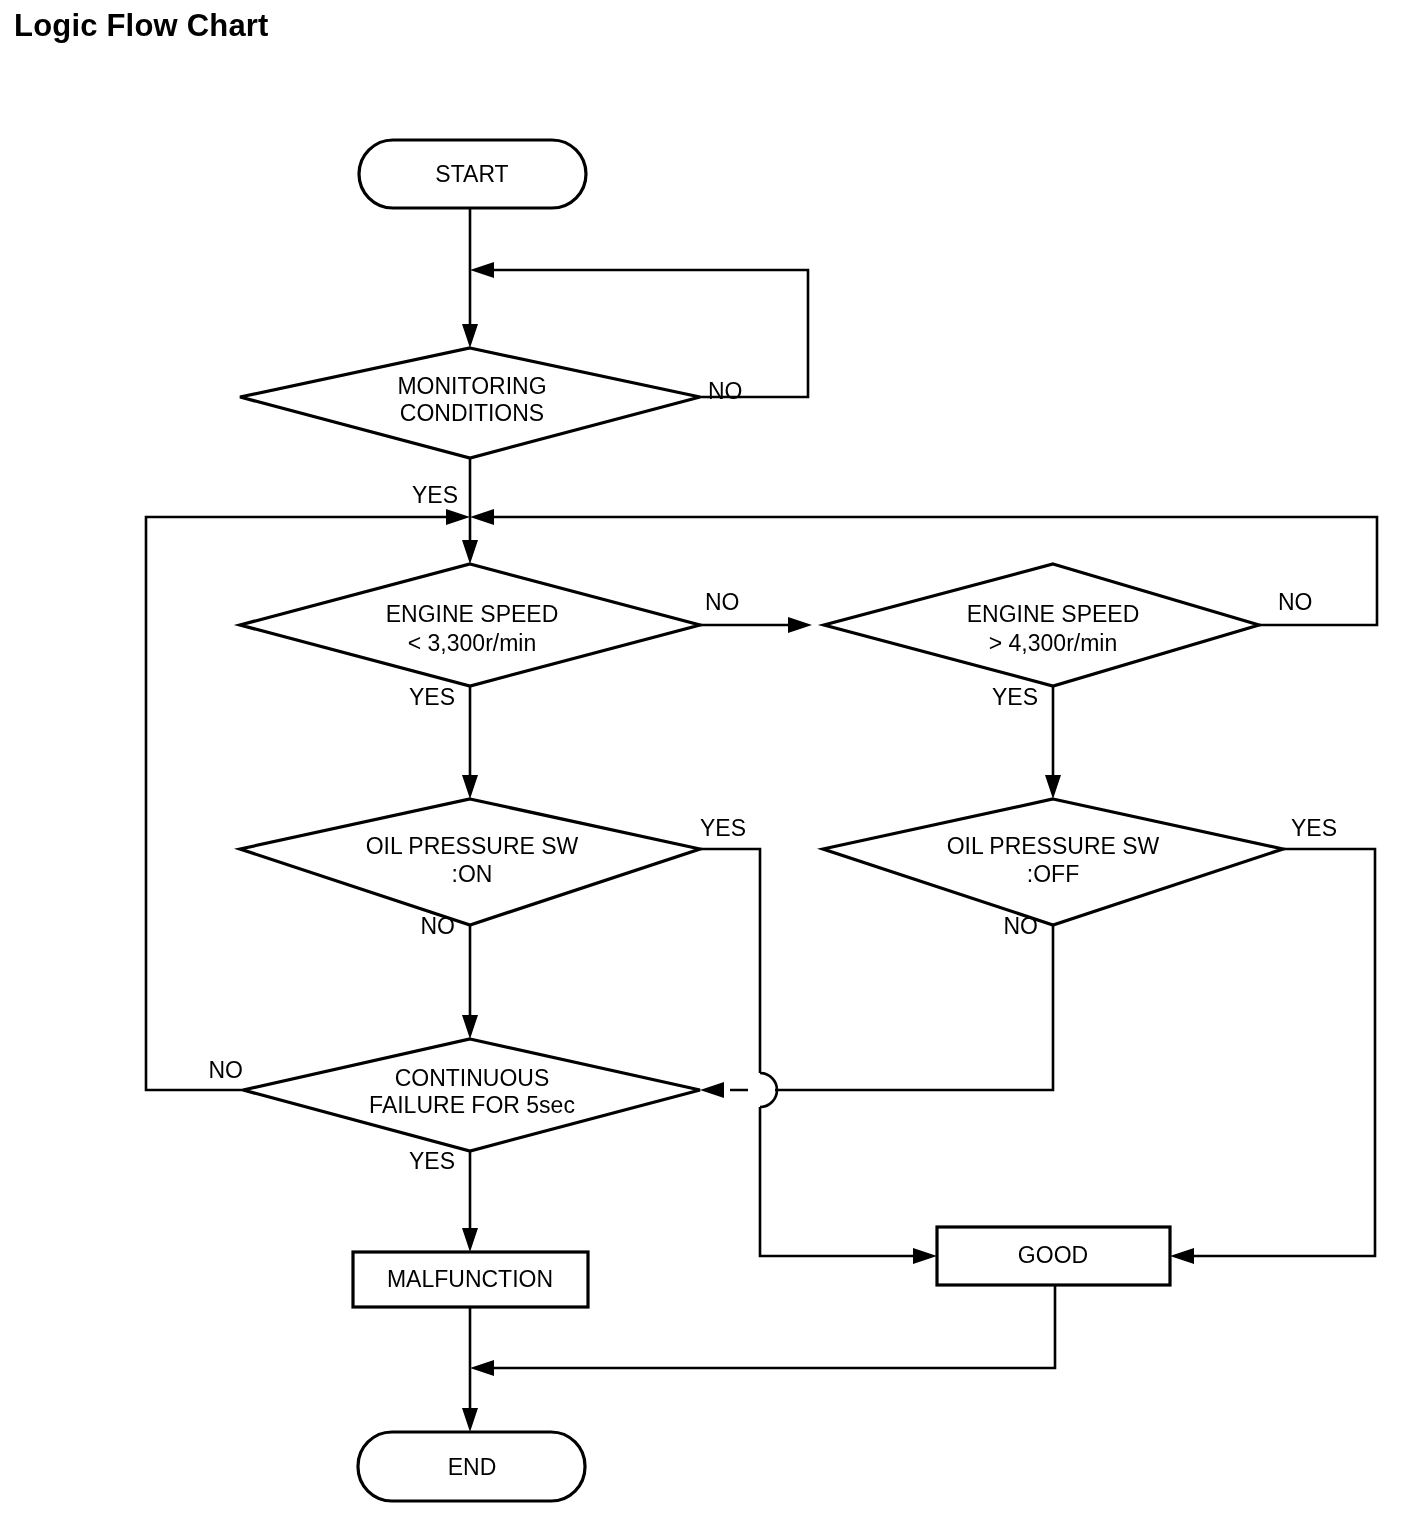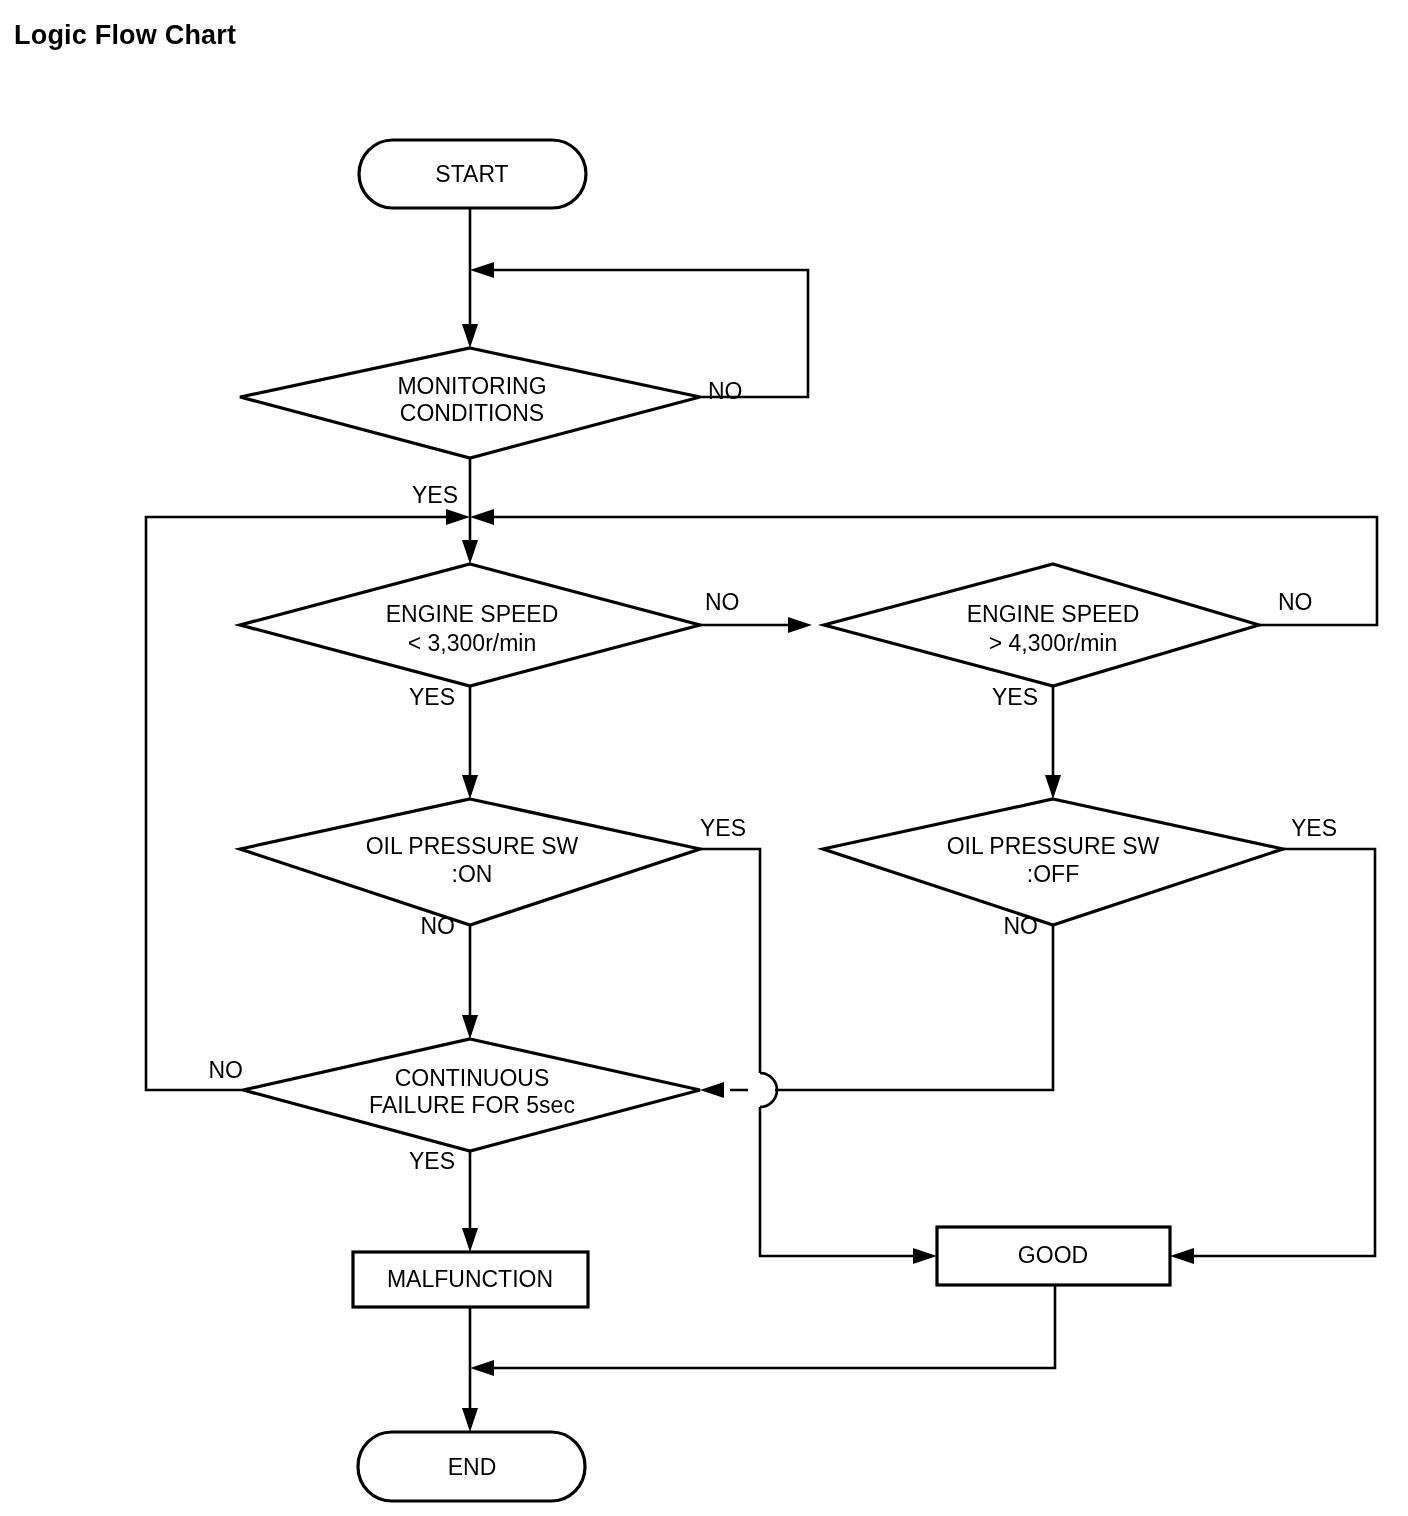--- a/index.html
+++ b/index.html
@@ -11,22 +11,22 @@
     width: 1408px;
     height: 1516px;
     font-family: "Liberation Sans", sans-serif;
     color: #000000;
     position: relative;
     overflow: hidden;
   }
   #page-title {
     position: absolute;
     left: 14px;
-    top: 20px;
-    font-size: 27px;
+    top: 8px;
+    font-size: 31px;
     font-weight: bold;
     letter-spacing: 0.2px;
     color: #000000;
   }
   #flow-svg {
     position: absolute;
     left: 0;
     top: 0;
   }
   .node-shape {

